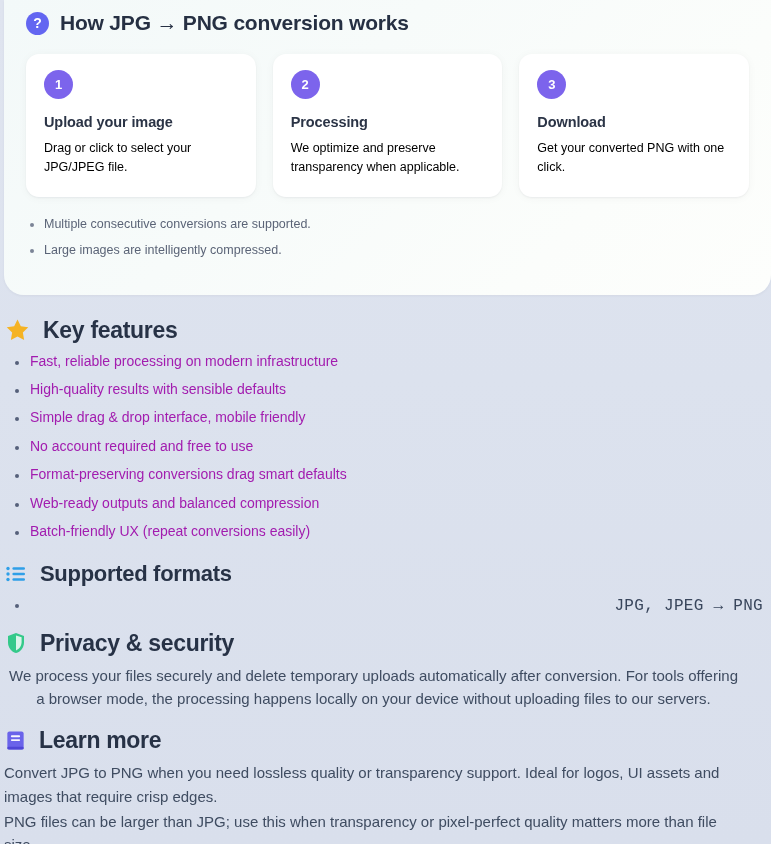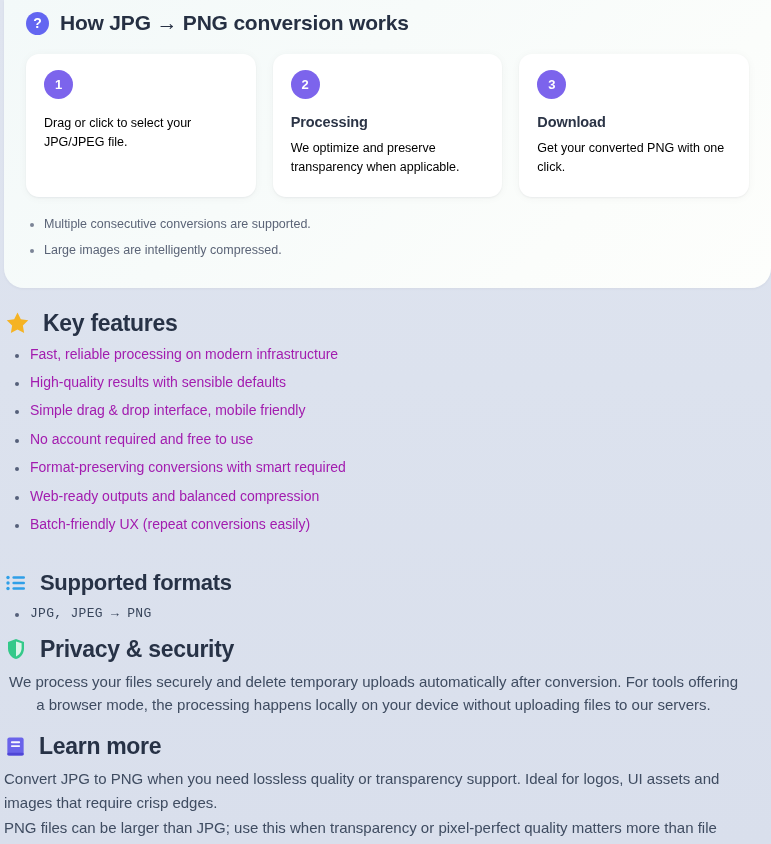--- a/index.html
+++ b/index.html
@@ -105,21 +105,21 @@
     padding: 0 0 0 22px;
     list-style: none;
   }
   .howto-notes li {
     position: relative;
     font-size: 12.5px;
     color: #5b6477;
     padding-left: 18px;
     margin-bottom: 12px;
   }
-  .howto-notes li:last-child { margin-bottom: 3px; }
+  .howto-notes li:last-child { margin-bottom: 10px; }
   .howto-notes li::before {
     content: "";
     position: absolute;
     left: 4px;
     top: 6px;
     width: 4px;
     height: 4px;
     border-radius: 50%;
     background: #7b8496;
   }
@@ -172,21 +172,21 @@
   }
 
   .mono-list {
     list-style: none;
     margin: 10px 0 0 0;
     padding: 0 0 0 8px;
   }
   .mono-list li {
     position: relative;
     font-family: "Liberation Mono", "DejaVu Sans Mono", monospace;
-    font-size: 13px;
+    font-size: 16px;
     color: #39465c;
     padding-left: 18px;
     letter-spacing: 0.3px;
   }
   .mono-list li::before {
     content: "";
     position: absolute;
     left: 3px;
     top: 7px;
     width: 4px;
@@ -198,38 +198,39 @@
   .body-text {
     font-size: 15px;
     line-height: 1.55;
     color: #3f4c61;
     margin: 7px 0 0 0;
     padding: 0 20px 0 0;
   }
   .body-text + .body-text { margin-top: 2px; }
 
   .sp-key { margin-top: 22px; }
-  .sp-formats { margin-top: 36px; }
+  .sp-formats { margin-top: 20px; text-align: right; }
   .sp-privacy { margin-top: 15px; text-align: center; }
   .sp-learn { margin-top: 17px; }
 </style>
 </head>
 <body>
 
 <div class="howto-panel">
 
   <div class="howto-head">
     <div class="q-badge">?</div>
     <div class="howto-title">How JPG → PNG conversion works</div>
   </div>
 
   <div class="steps">
 
     <div class="step-card">
       <div class="step-num">1</div>
+      <div class="step-title">Upload your image</div>
       <div class="step-desc">Drag or click to select your JPG/JPEG file.</div>
     </div>
 
     <div class="step-card">
       <div class="step-num">2</div>
       <div class="step-title">Processing</div>
       <div class="step-desc">We optimize and preserve transparency when applicable.</div>
     </div>
 
     <div class="step-card">
@@ -254,21 +255,21 @@
         <path fill="#f5b324" d="M12 2.2l2.95 5.98 6.6.96-4.78 4.66 1.13 6.57L12 17.27l-5.9 3.1 1.13-6.57L2.45 9.14l6.6-.96z"></path>
       </svg>
     </span>
     <span class="sec-title">Key features</span>
   </div>
   <ul class="feature-list">
     <li>Fast, reliable processing on modern infrastructure</li>
     <li>High-quality results with sensible defaults</li>
     <li>Simple drag &amp; drop interface, mobile friendly</li>
     <li>No account required and free to use</li>
-    <li>Format-preserving conversions with smart required</li>
+    <li>Format-preserving conversions drag smart defaults</li>
     <li>Web-ready outputs and balanced compression</li>
     <li>Batch-friendly UX (repeat conversions easily)</li>
   </ul>
 </div>
 
 <div class="section sp-formats">
   <div class="sec-head">
     <span class="ico">
       <svg width="24" height="24" viewBox="0 0 24 24" aria-hidden="true">
         <g fill="#2f9fe8">

